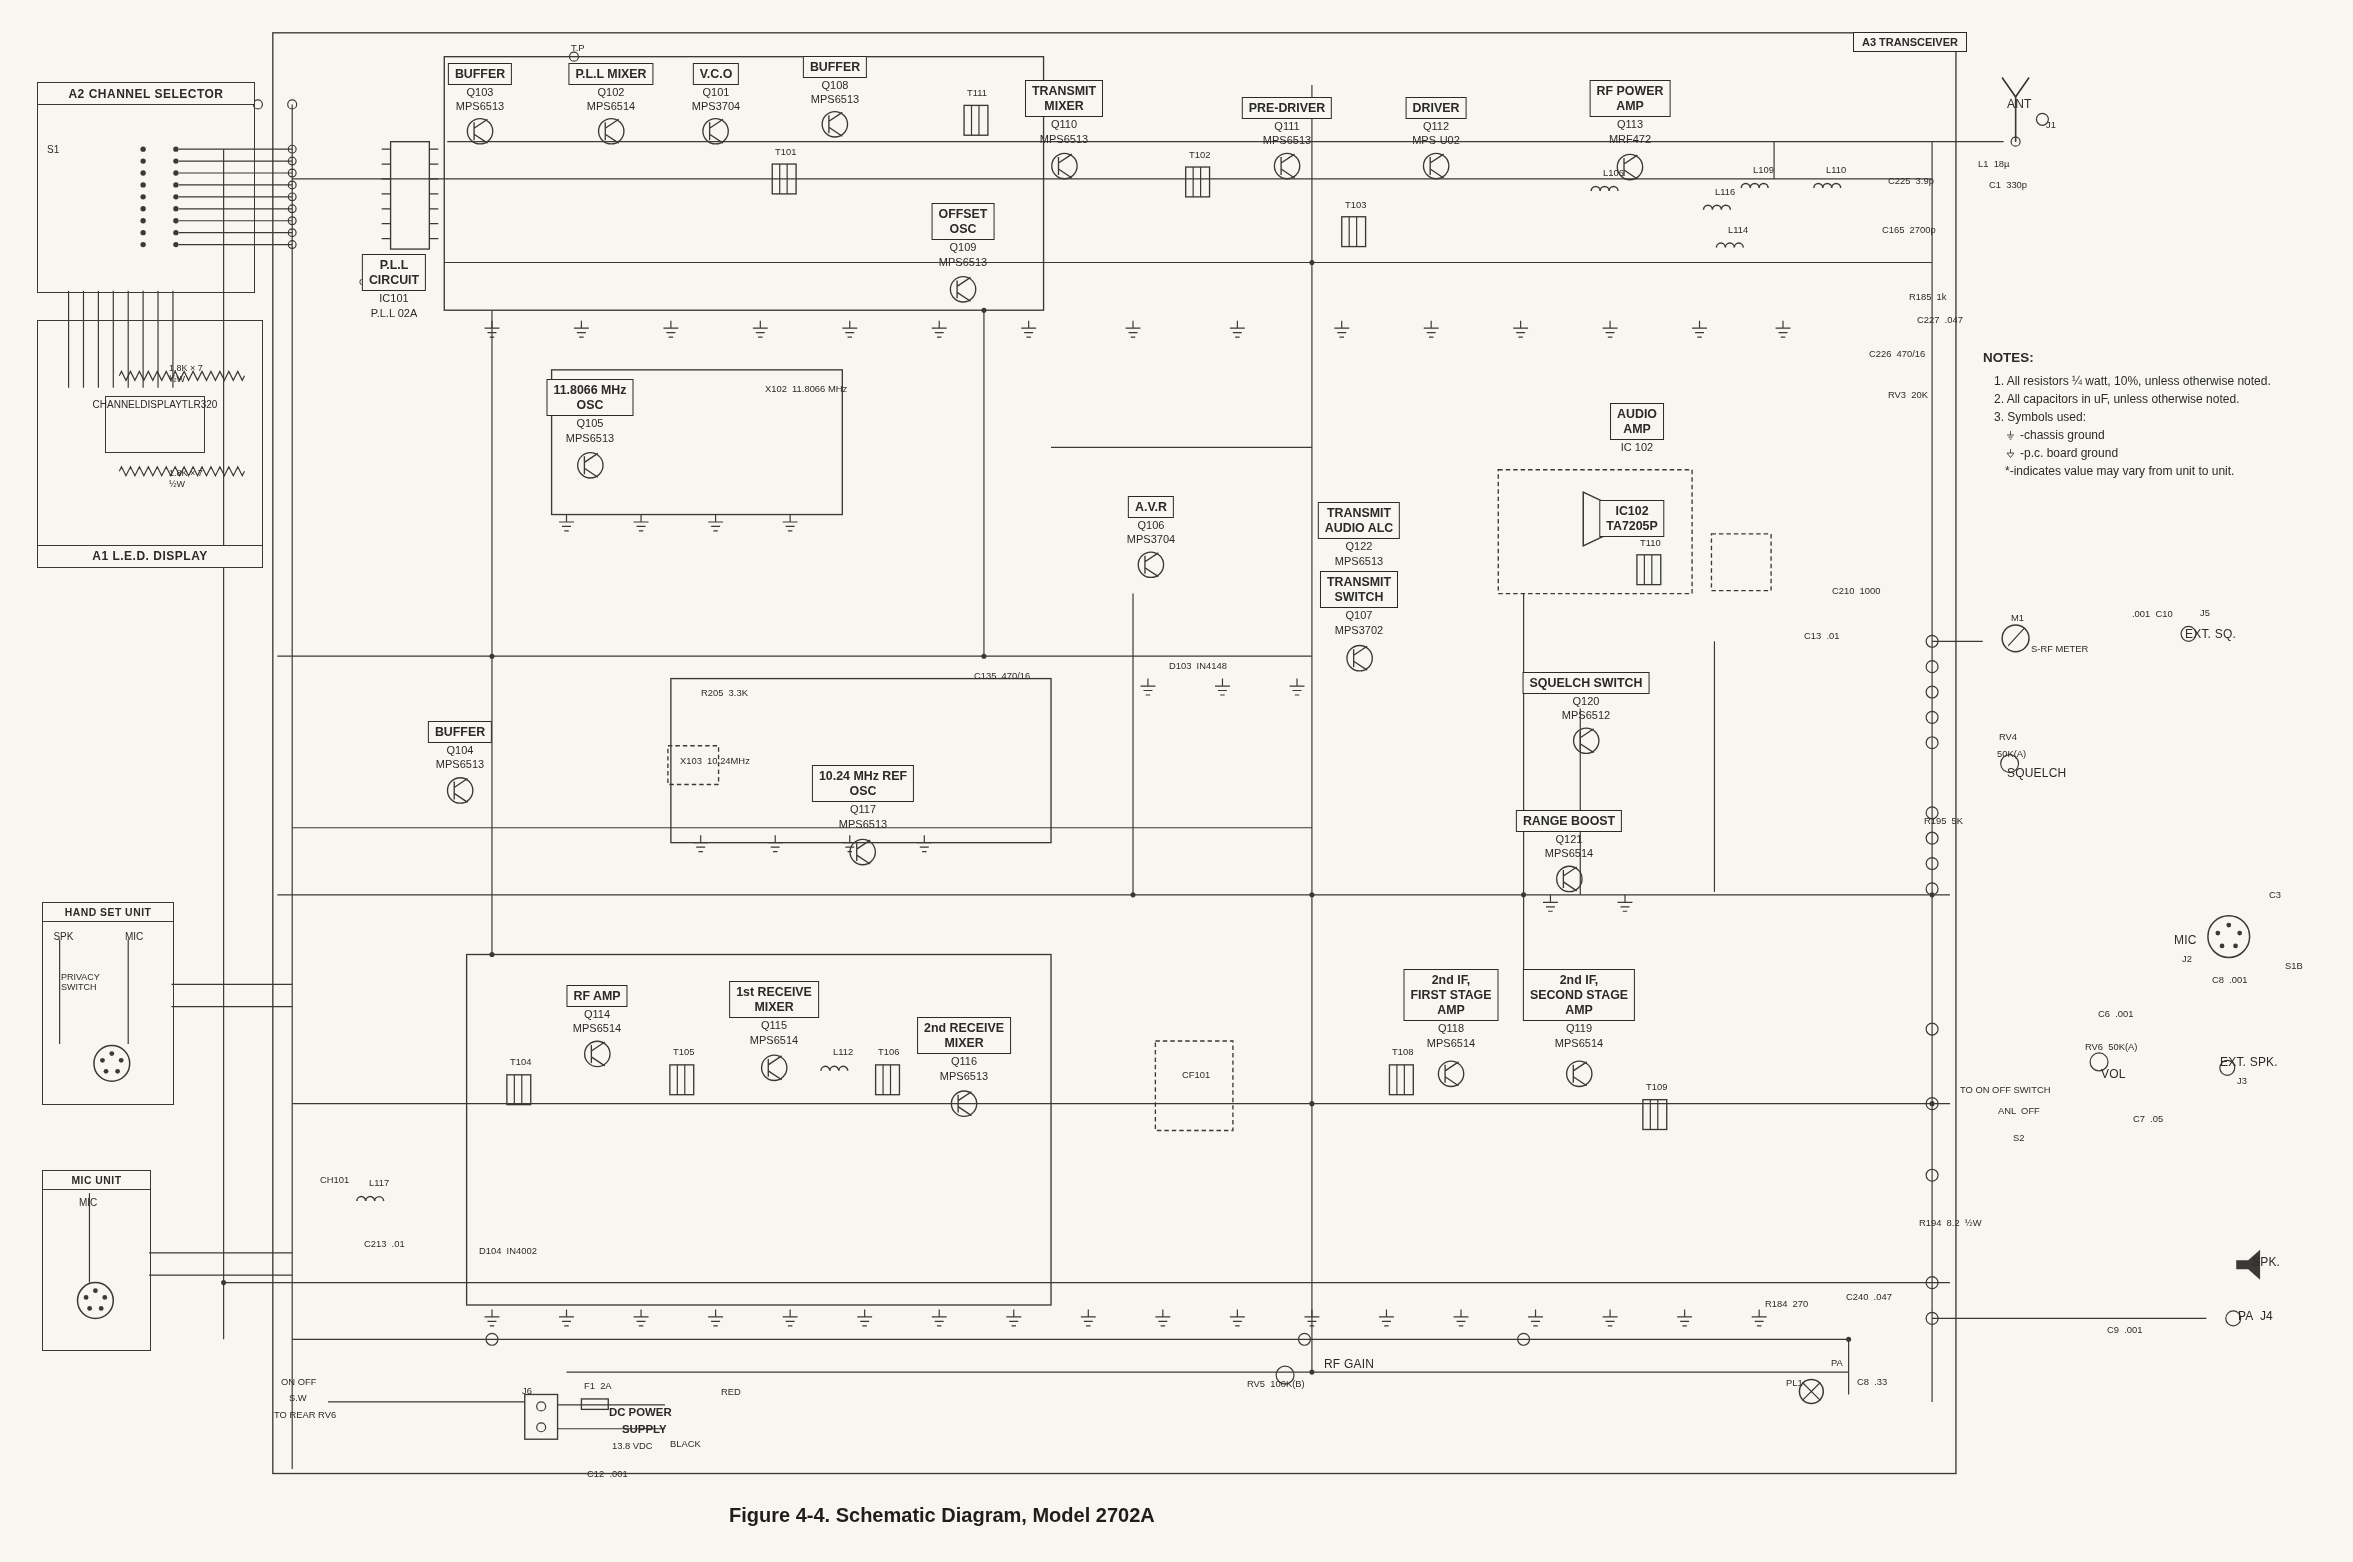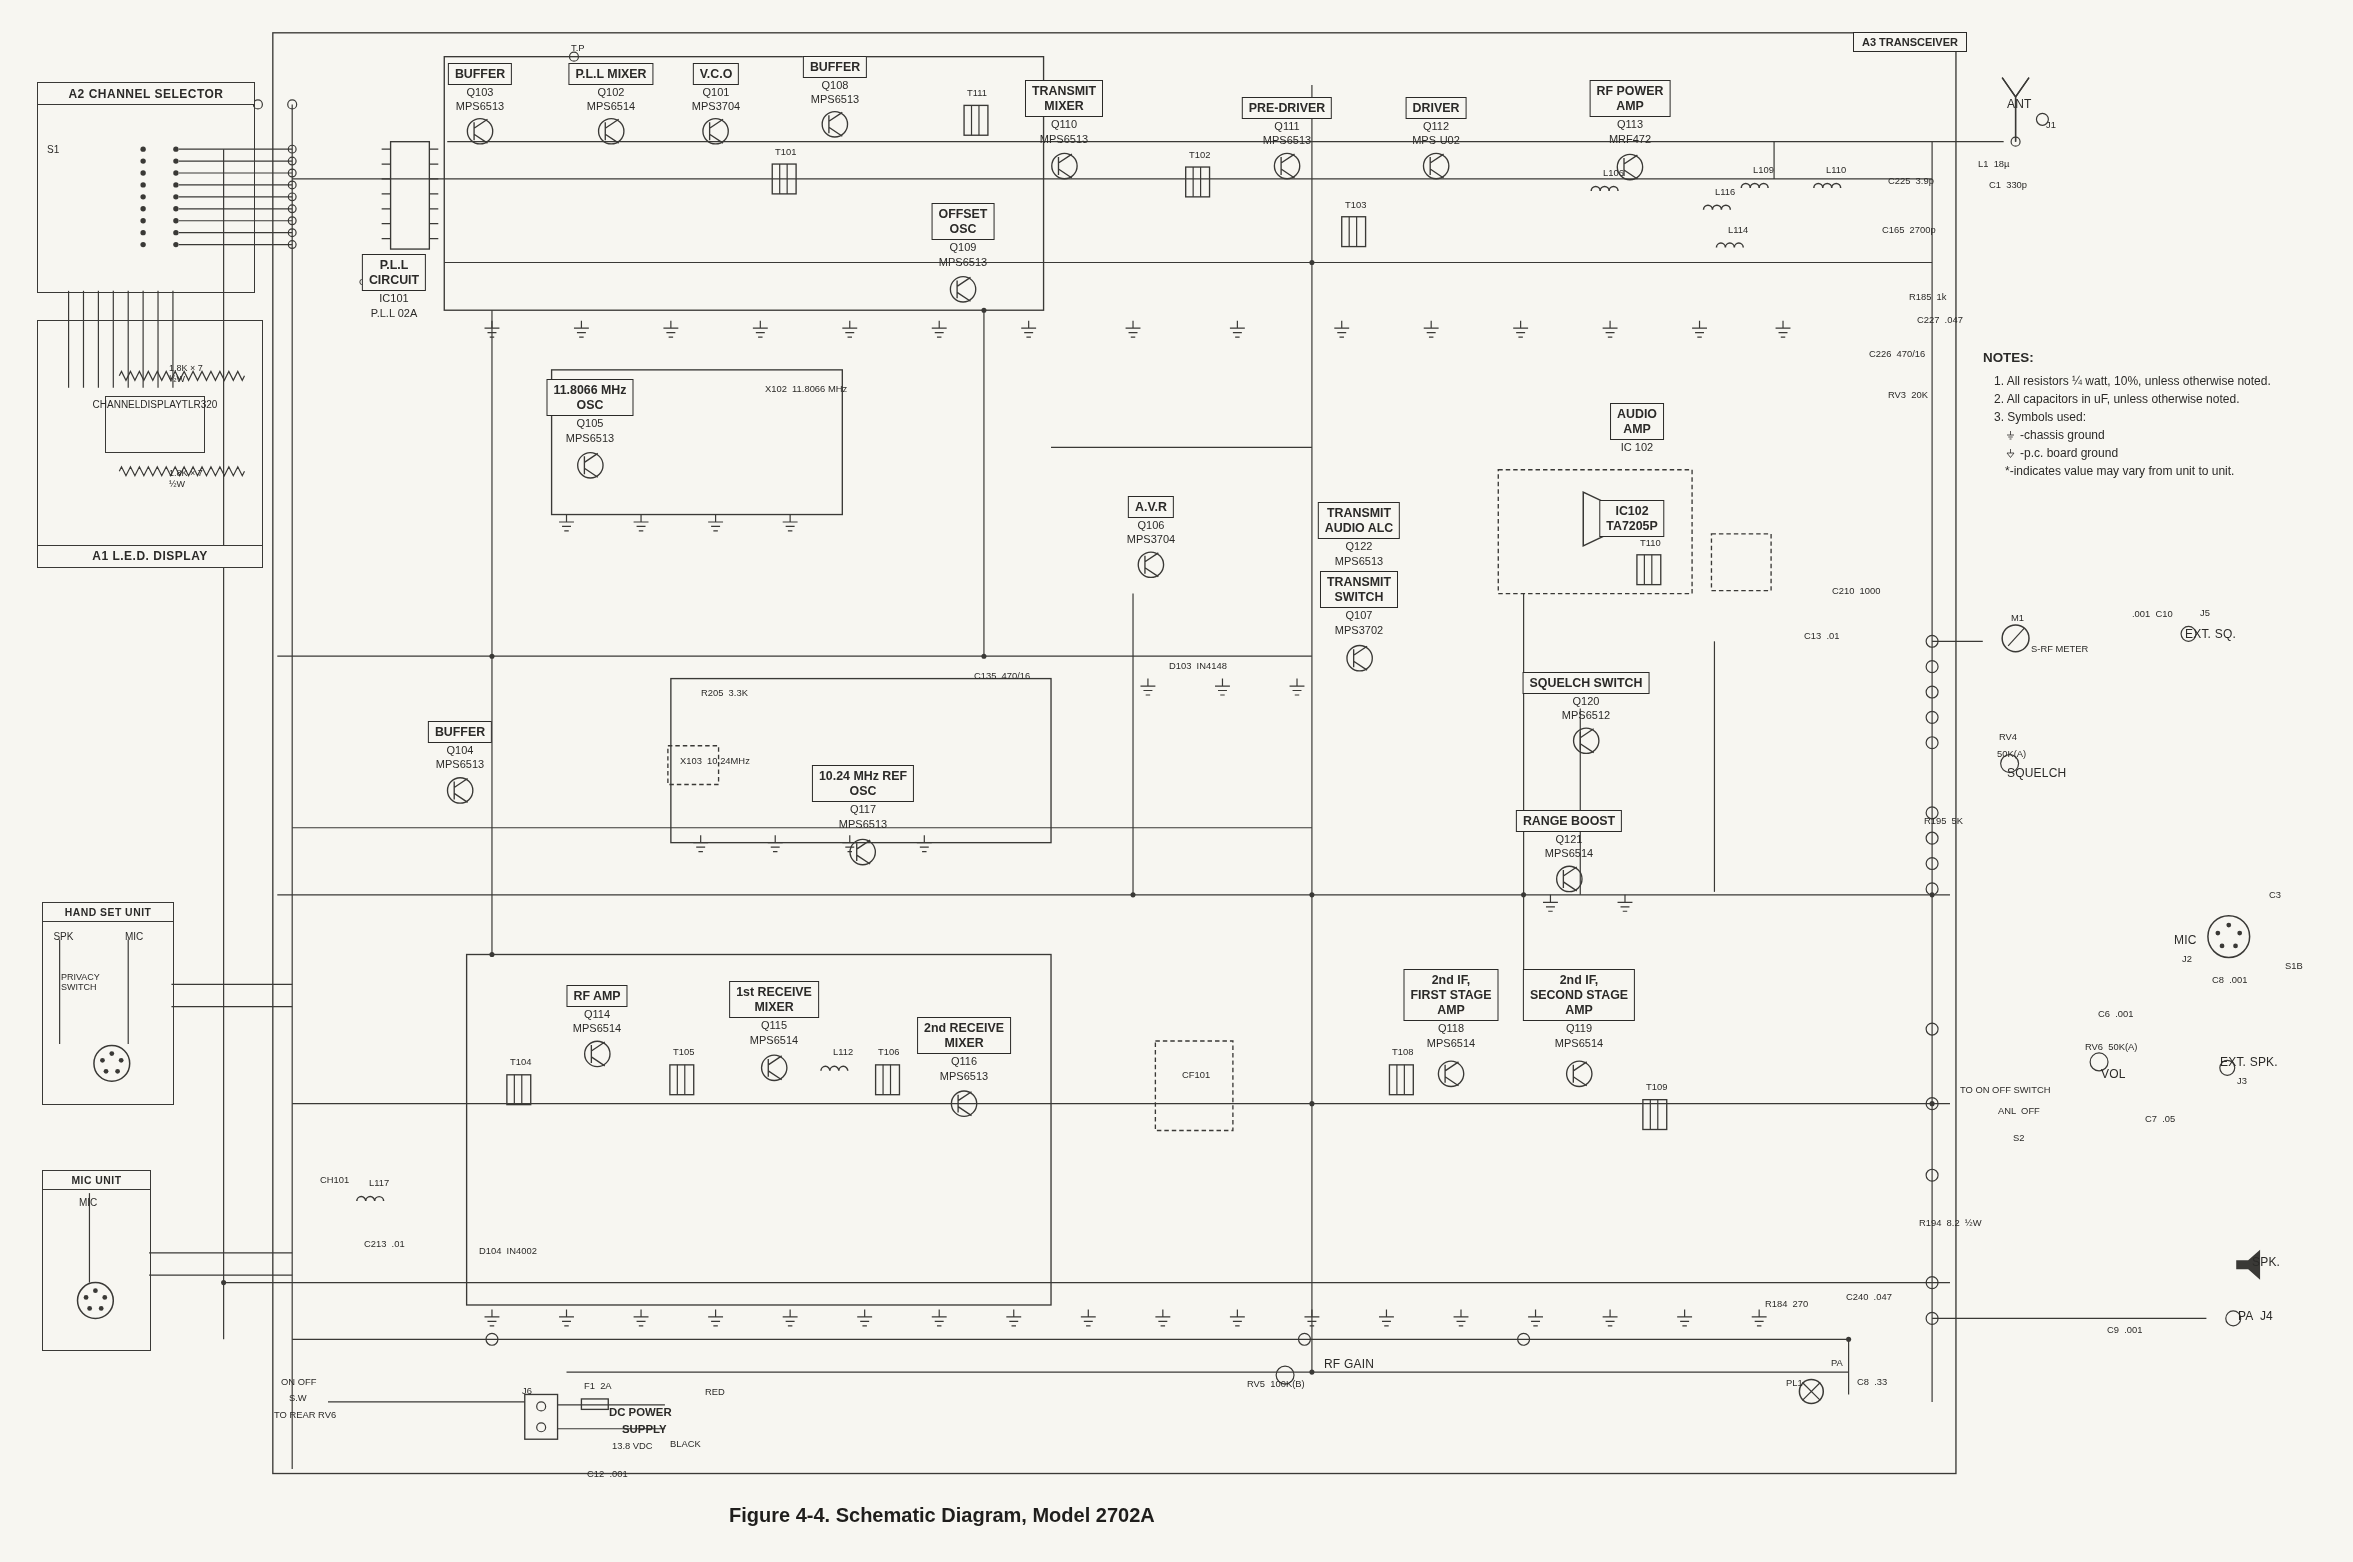--- a/index.html
+++ b/index.html
@@ -453,38 +453,38 @@
     <div class="ann" style="left: 2285px; top: 960px;">S1B</div>
     <div class="ann" style="left: 2212px; top: 974px;">C8  .001</div>
     <div class="ann" style="left: 2098px; top: 1008px;">C6  .001</div>
     <div class="ann big" style="left: 2220px; top: 1055px;">EXT. SPK.</div>
     <div class="ann" style="left: 2237px; top: 1075px;">J3</div>
     <div class="ann" style="left: 2085px; top: 1041px;">RV6  50K(A)</div>
     <div class="ann big" style="left: 2101px; top: 1067px;">VOL</div>
     <div class="ann" style="left: 1960px; top: 1084px;">TO ON OFF SWITCH</div>
     <div class="ann" style="left: 1998px; top: 1105px; text-align: right;">ANL  OFF</div>
     <div class="ann" style="left: 2013px; top: 1132px;">S2</div>
-    <div class="ann" style="left: 2133px; top: 1113px; margin-left: 12px;">C7  .05</div>
+    <div class="ann" style="left: 2133px; top: 1113px;">C7  .05</div>
     <div class="ann" style="left: 1919px; top: 1217px;">R194  8.2  ½W</div>
     <div class="ann big" style="left: 2252px; top: 1255px;">SPK.</div>
     <div class="ann big" style="left: 2238px; top: 1309px;">PA  J4</div>
     <div class="ann" style="left: 2107px; top: 1324px;">C9  .001</div>
     <div class="ann" style="left: 1765px; top: 1298px;">R184  270</div>
     <div class="ann" style="left: 1846px; top: 1291px;">C240  .047</div>
     <div class="ann" style="left: 1786px; top: 1377px;">PL1</div>
     <div class="ann" style="left: 1831px; top: 1357px;">PA</div>
     <div class="ann" style="left: 1857px; top: 1376px;">C8  .33</div>
     <div class="ann big" style="left: 1324px; top: 1357px;">RF GAIN</div>
     <div class="ann" style="left: 1247px; top: 1378px;">RV5  100K(B)</div>
     <div class="ann" style="left: 281px; top: 1376px;">ON OFF</div>
     <div class="ann" style="left: 289px; top: 1392px;">S.W</div>
     <div class="ann" style="left: 274px; top: 1409px;">TO REAR RV6</div>
     <div class="ann" style="left: 522px; top: 1385px;">J6</div>
     <div class="ann" style="left: 584px; top: 1380px;">F1  2A</div>
-    <div class="ann" style="left: 669px; top: 1386px; padding-left: 36px;">RED</div>
+    <div class="ann" style="left: 685px; top: 1386px; padding-left: 36px;">RED</div>
     <div class="ann bold" style="left: 609px; top: 1406px;">DC POWER</div>
     <div class="ann bold" style="left: 622px; top: 1423px;">SUPPLY</div>
     <div class="ann" style="left: 612px; top: 1440px;">13.8 VDC</div>
     <div class="ann" style="left: 670px; top: 1438px;">BLACK</div>
     <div class="ann" style="left: 587px; top: 1468px;">C12  .001</div>
     <div class="ann" style="left: 359px; top: 276px;">C244  .047</div>
     <div class="ann" style="left: 775px; top: 146px;">T101</div>
     <div class="ann" style="left: 967px; top: 87px;">T111</div>
     <div class="ann" style="left: 1189px; top: 149px;">T102</div>
     <div class="ann" style="left: 1345px; top: 199px;">T103</div>

